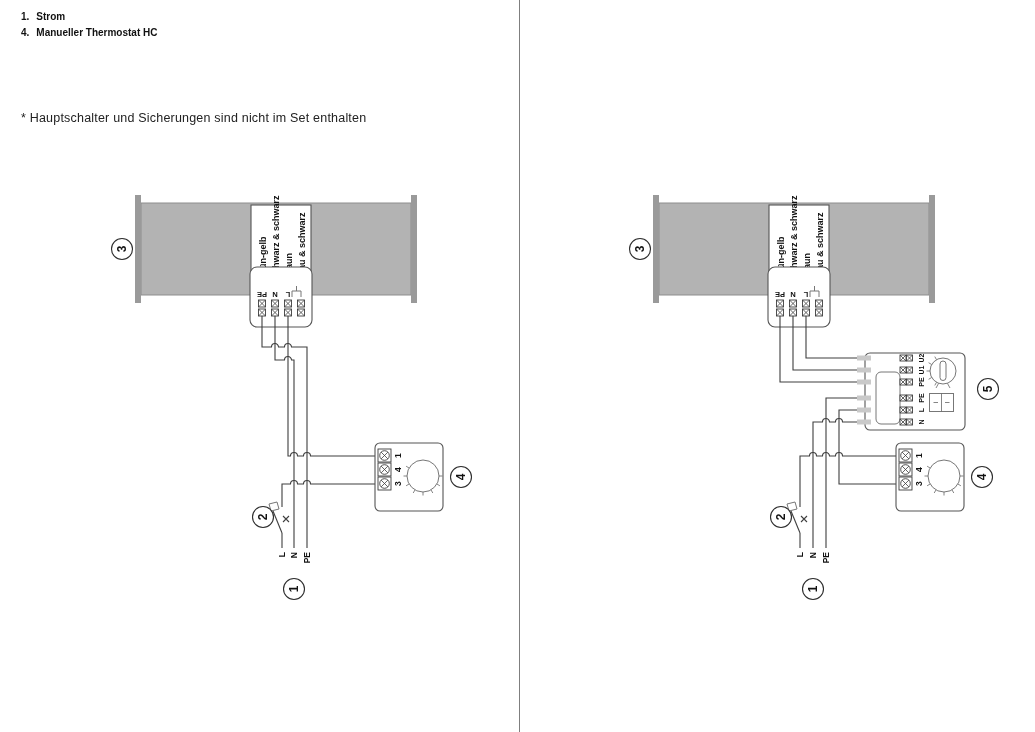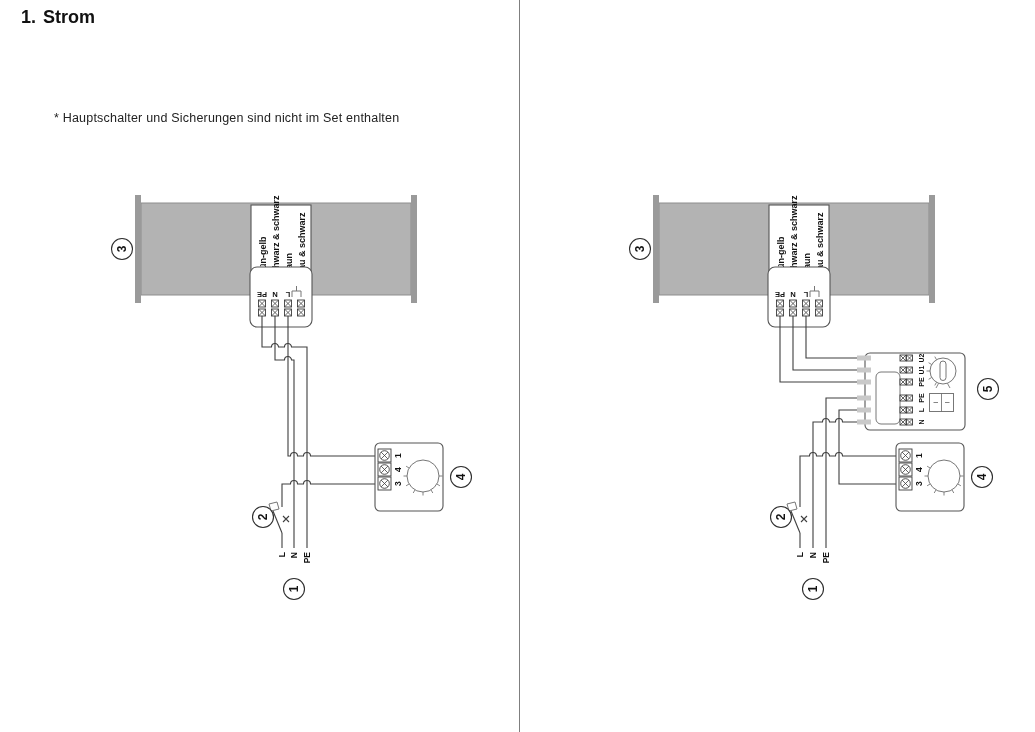--- a/index.html
+++ b/index.html
@@ -1,22 +1,22 @@
 <!DOCTYPE html>
 <html><head>
 <meta charset="utf-8">
 <style>
   html,body{margin:0;padding:0;background:#fff;}
   body{width:1035px;height:732px;position:relative;overflow:hidden;
        font-family:"Liberation Sans",sans-serif;}
   .legend{position:absolute;left:21px;top:9px;color:#111;}
-  .lg-row{font-size:18px;font-weight:bold;line-height:16.2px;white-space:nowrap;}
+  .lg-row{font-size:10px;font-weight:bold;line-height:16.2px;white-space:nowrap;}
   .lg-num{margin-right:7px;}
   .footnote{position:absolute;left:21px;top:111px;font-size:12.5px;font-weight:normal;
-            color:#222;letter-spacing:.2px;white-space:nowrap;margin-left:33px;}
+            color:#222;letter-spacing:.2px;white-space:nowrap;}
   .divider{position:absolute;left:519px;top:0;width:1px;height:732px;background:#7f7f7f;}
   svg.diag{position:absolute;top:0;}
   svg text{font-family:"Liberation Sans",sans-serif;fill:#111;font-weight:bold;}
   .wc{font-size:9px;}
   .tl{font-size:7.5px;}
   .ml{font-size:8.5px;}
   .td{font-size:8.5px;}
   .cl{font-size:7px;}
   .mk{font-size:12px;}
   .wire{stroke:#3f3f3f;stroke-width:1.1;fill:none;}
@@ -26,20 +26,21 @@
   .mkc{fill:#fff;stroke:#2e2e2e;stroke-width:1.1;}
   .xsym rect{fill:#fff;stroke:#3d3d3d;stroke-width:.9;}
   .xsym path{stroke:#3d3d3d;stroke-width:.8;fill:none;}
   .xsym circle{fill:none;stroke:#3d3d3d;stroke-width:.9;}
 </style>
 </head>
 <body>
 
 <div class="legend">
   <div class="lg-row"><span class="lg-num">1.</span><span>Strom</span></div>
+  <div class="lg-row"><span class="lg-num">4.</span><span>Manueller Thermostat HC</span></div>
 </div>
 <div class="footnote">* Hauptschalter und Sicherungen sind nicht im Set enthalten</div>
 <div class="divider"></div>
 
 <svg class="diag" style="left:0" width="519" height="732" viewBox="0 0 519 732">
   <defs>
     <g id="xs7" class="xsym">
         <rect width="7" height="7"></rect>
         <path d="M0,0 L7,7 M7,0 L0,7"></path>
       </g>

